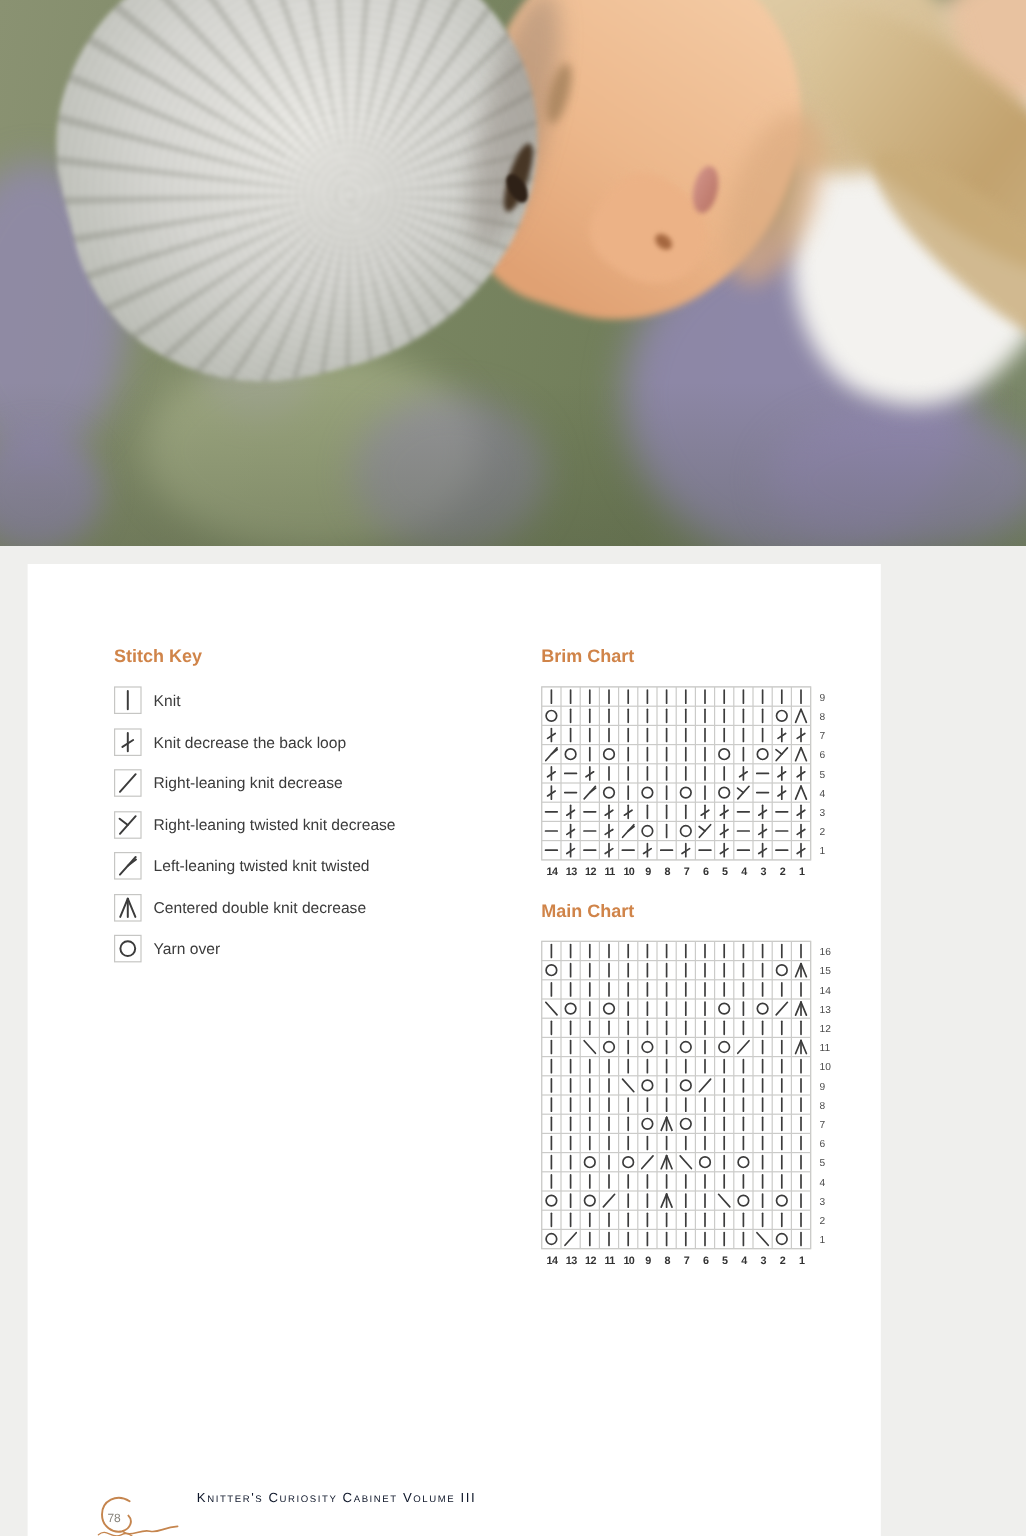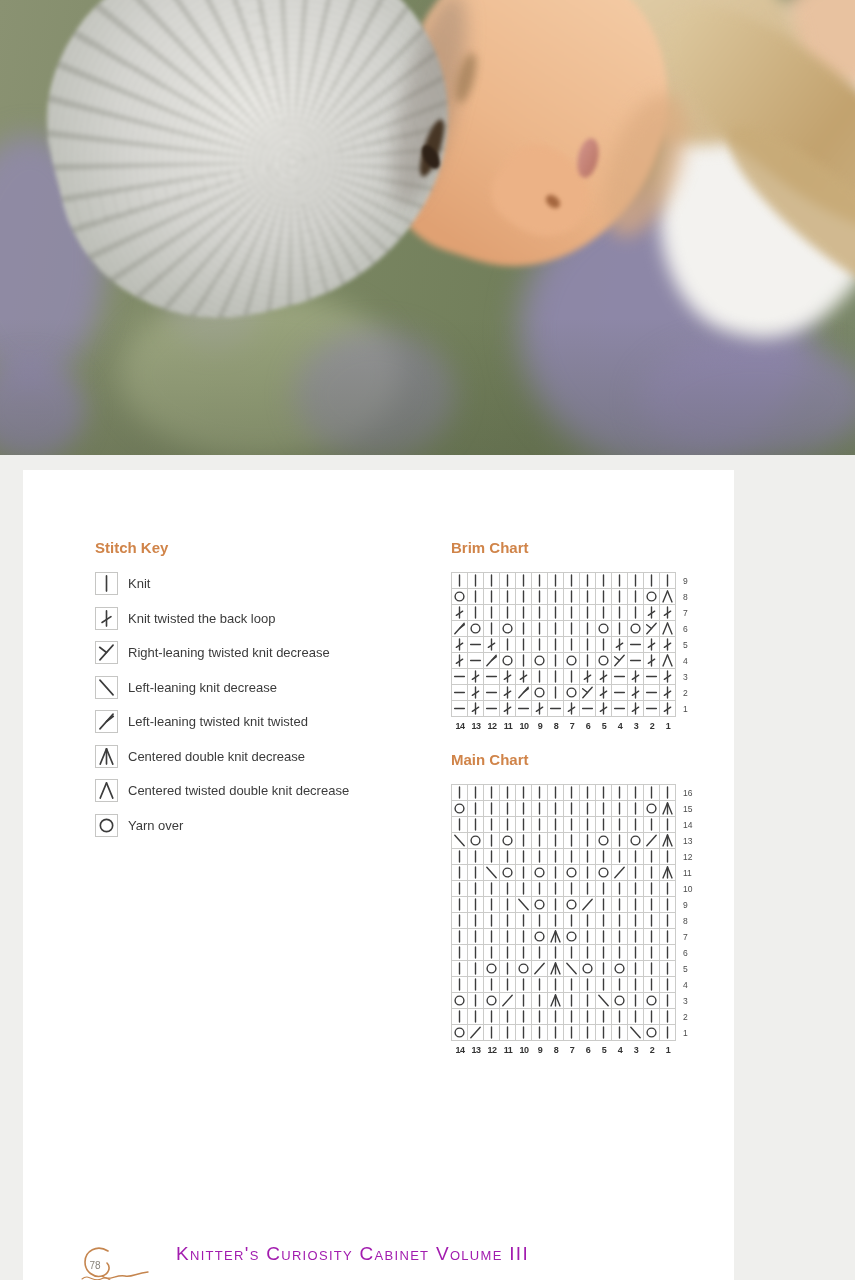--- a/index.html
+++ b/index.html
@@ -35,21 +35,21 @@
   .chart-block .section-title{margin:0 0 16px 0;}
   .chart-body{display:flex;}
   .chart-grid{display:grid;gap:1px;background:#cbcbc9;border:1px solid #cbcbc9;
     width:max-content;height:max-content;}
   .cell{background:#fff;width:15px;height:15px;display:flex;align-items:center;justify-content:center;}
   .row-numbers{display:flex;flex-direction:column;margin-left:7px;padding-top:1px;}
   .row-num{height:16px;line-height:16px;font-size:8.5px;color:#4c4c4c;}
   .col-numbers{display:grid;margin-top:4px;margin-left:1px;}
   .col-num{text-align:center;font-size:9px;font-weight:bold;color:#333;letter-spacing:-0.5px;}
   .footer{position:absolute;left:55px;top:773px;display:flex;align-items:flex-start;}
-  .footer-title{font-variant:small-caps;letter-spacing:1.3px;color:#a21caf;font-size:19px;margin-left:20px;}
+  .footer-title{font-variant:small-caps;letter-spacing:1.3px;color:#0f172a;font-size:11px;margin-left:8px;}
 </style>
 </head>
 <body>
 
 <div class="photo">
   <div class="blob" style="left:-45px;top:135px;width:150px;height:250px;background:rgba(146,136,180,.75);filter:blur(14px);"></div>
   <div class="blob" style="left:-25px;top:360px;width:110px;height:100px;background:rgba(146,136,180,.8);filter:blur(12px);"></div>
   <div class="blob" style="left:170px;top:270px;width:90px;height:80px;background:rgba(146,136,180,.35);filter:blur(12px);"></div>
   <div class="blob" style="left:120px;top:290px;width:280px;height:170px;background:rgba(176,186,146,.55);filter:blur(14px);"></div>
   <div class="blob" style="left:295px;top:330px;width:160px;height:130px;background:rgba(146,136,180,.5);filter:blur(14px);"></div>
@@ -88,66 +88,57 @@
           </span>
           <span class="key-label">Knit</span>
         </div>
         <div class="key-row">
           <span class="key-box">
             <svg viewBox="0 0 16 16" width="21" height="21">
               <line x1="8" y1="2.2" x2="8" y2="13.8" stroke="#3c3c3c" stroke-width="1.25" stroke-linecap="round"></line>
               <line x1="4.6" y1="11" x2="11.4" y2="6.6" stroke="#3c3c3c" stroke-width="1.25" stroke-linecap="round"></line>
             </svg>
           </span>
-          <span class="key-label">Knit twisted the back loop</span>
+          <span class="key-label">Knit decrease the back loop</span>
+        </div>
+        <div class="key-row">
+          <span class="key-box">
+            <svg viewBox="0 0 16 16" width="21" height="21">
+              <line x1="3" y1="13.6" x2="13" y2="2.4" stroke="#3c3c3c" stroke-width="1.25" stroke-linecap="round"></line>
+            </svg>
+          </span>
+          <span class="key-label">Right-leaning knit decrease</span>
         </div>
         <div class="key-row">
           <span class="key-box">
             <svg viewBox="0 0 16 16" width="21" height="21">
               <line x1="3" y1="13.6" x2="13" y2="2.4" stroke="#3c3c3c" stroke-width="1.25" stroke-linecap="round"></line>
               <line x1="2.8" y1="4" x2="8" y2="8" stroke="#3c3c3c" stroke-width="1.25" stroke-linecap="round"></line>
             </svg>
           </span>
           <span class="key-label">Right-leaning twisted knit decrease</span>
-        </div>
-        <div class="key-row">
-          <span class="key-box">
-            <svg viewBox="0 0 16 16" width="21" height="21">
-              <line x1="3" y1="2.4" x2="13" y2="13.6" stroke="#3c3c3c" stroke-width="1.25" stroke-linecap="round"></line>
-            </svg>
-          </span>
-          <span class="key-label">Left-leaning knit decrease</span>
         </div>
         <div class="key-row">
           <span class="key-box">
             <svg viewBox="0 0 16 16" width="21" height="21">
               <line x1="13" y1="2.4" x2="3" y2="13.6" stroke="#3c3c3c" stroke-width="1.25" stroke-linecap="round"></line>
               <line x1="13.2" y1="4" x2="8" y2="8" stroke="#3c3c3c" stroke-width="1.25" stroke-linecap="round"></line>
             </svg>
           </span>
           <span class="key-label">Left-leaning twisted knit twisted</span>
         </div>
         <div class="key-row">
           <span class="key-box">
             <svg viewBox="0 0 16 16" width="21" height="21">
               <line x1="8" y1="2.2" x2="3.2" y2="13.8" stroke="#3c3c3c" stroke-width="1.25" stroke-linecap="round"></line>
               <line x1="8" y1="2.2" x2="12.8" y2="13.8" stroke="#3c3c3c" stroke-width="1.25" stroke-linecap="round"></line>
               <line x1="8" y1="2.2" x2="8" y2="13.8" stroke="#3c3c3c" stroke-width="1.25" stroke-linecap="round"></line>
             </svg>
           </span>
           <span class="key-label">Centered double knit decrease</span>
-        </div>
-        <div class="key-row">
-          <span class="key-box">
-            <svg viewBox="0 0 16 16" width="21" height="21">
-              <line x1="8" y1="2.2" x2="3.2" y2="13.8" stroke="#3c3c3c" stroke-width="1.25" stroke-linecap="round"></line>
-              <line x1="8" y1="2.2" x2="12.8" y2="13.8" stroke="#3c3c3c" stroke-width="1.25" stroke-linecap="round"></line>
-            </svg>
-          </span>
-          <span class="key-label">Centered twisted double knit decrease</span>
         </div>
         <div class="key-row">
           <span class="key-box">
             <svg viewBox="0 0 16 16" width="21" height="21">
               <circle cx="8" cy="8" r="4.7" fill="none" stroke="#3c3c3c" stroke-width="1.25"></circle>
             </svg>
           </span>
           <span class="key-label">Yarn over</span>
         </div>
       </div>

